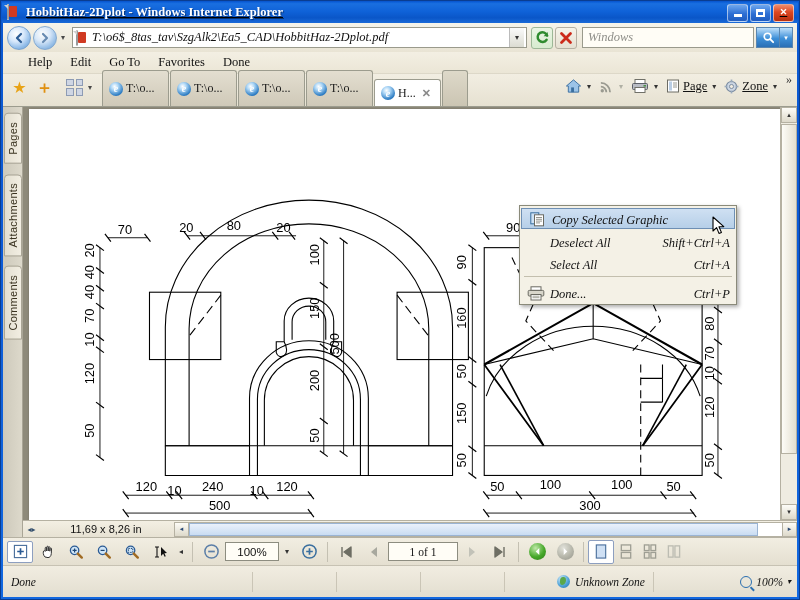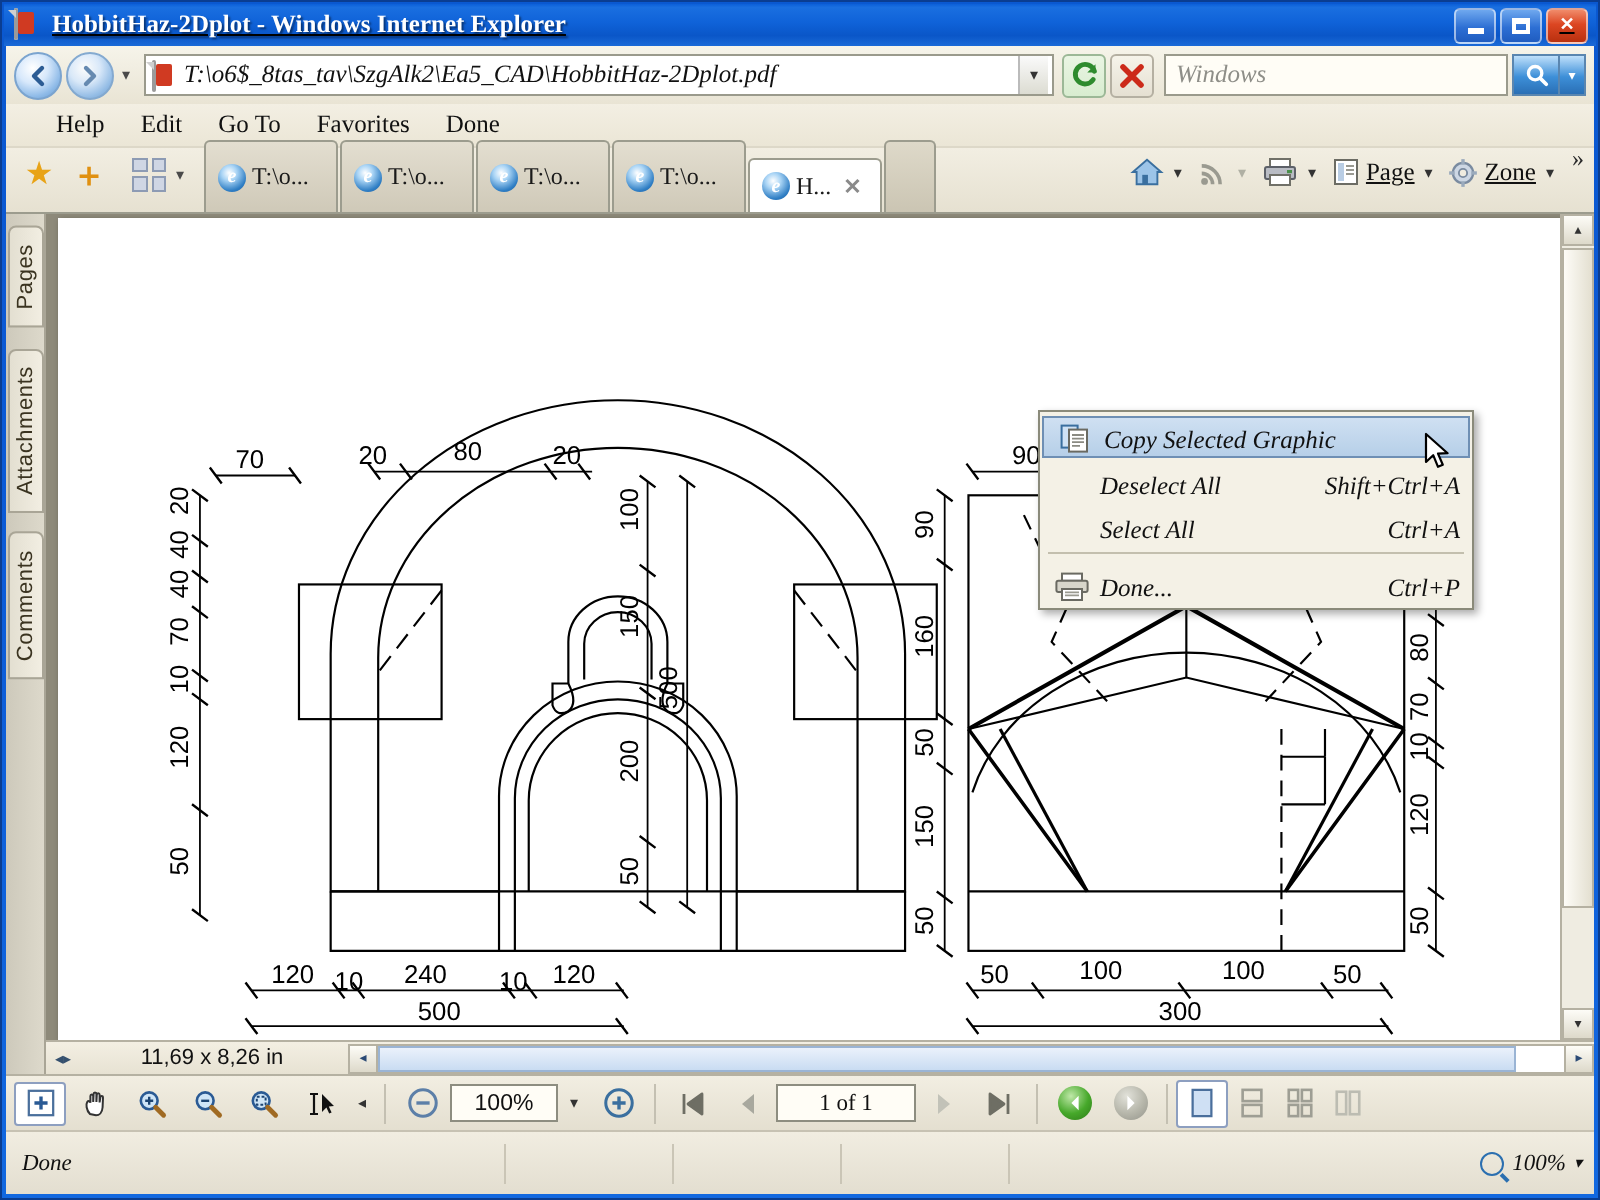--- a/index.html
+++ b/index.html
@@ -798,20 +798,24 @@
             <rect x="8" y="2" width="5" height="12" fill="none" stroke="#bcbcb2" stroke-width="1.4"></rect>
           </svg>
         </span>
       </div>
 
       <div class="statusbar">
         <span class="st-cell st-done">Done</span>
         <span class="st-cell st-blank"></span>
         <span class="st-cell st-blank"></span>
         <span class="st-cell st-blank"></span>
+        <span class="st-cell st-zone">
+          <i class="globe"></i>
+          <span>Unknown Zone</span>
+        </span>
         <span class="st-zoom">
           <i class="mag"></i>
           <span>100%</span>
           <span style="font-size:8px">▾</span>
         </span>
       </div>
 
     </div>
   </div>
 

